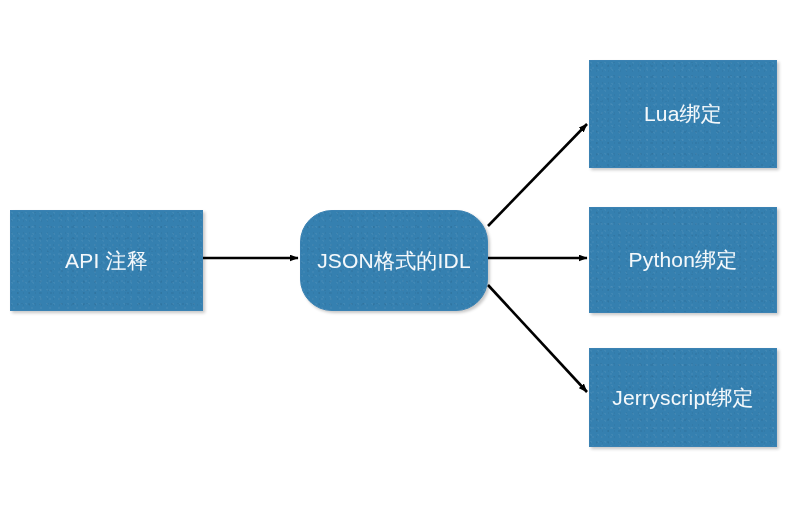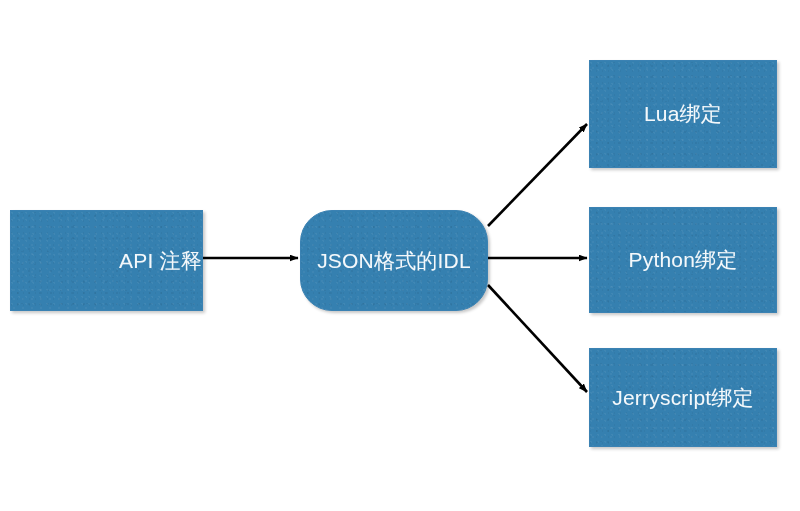--- a/index.html
+++ b/index.html
@@ -48,21 +48,21 @@
     color: #f4f8fb;
     font-size: 21px;
     font-weight: 300;
     letter-spacing: 0.2px;
     line-height: 1.2;
     white-space: nowrap;
     text-align: center;
     text-shadow: 0 0 1px rgba(255,255,255,0.18);
   }
   
-  #node-api        { left: 10px;  top: 210px; width: 193px; height: 101px; justify-content: flex-end; }
+  #node-api        { left: 10px;  top: 210px; width: 193px; height: 101px; }
   #node-idl        { left: 300px; top: 210px; width: 188px; height: 101px; border-radius: 32px; }
   #node-lua        { left: 589px; top: 60px;  width: 188px; height: 108px; }
   #node-python     { left: 589px; top: 207px; width: 188px; height: 106px; }
   #node-jerry      { left: 589px; top: 348px; width: 188px; height: 99px; }
 </style>
 </head>
 <body>
 
 <div id="diagram-canvas">
 

